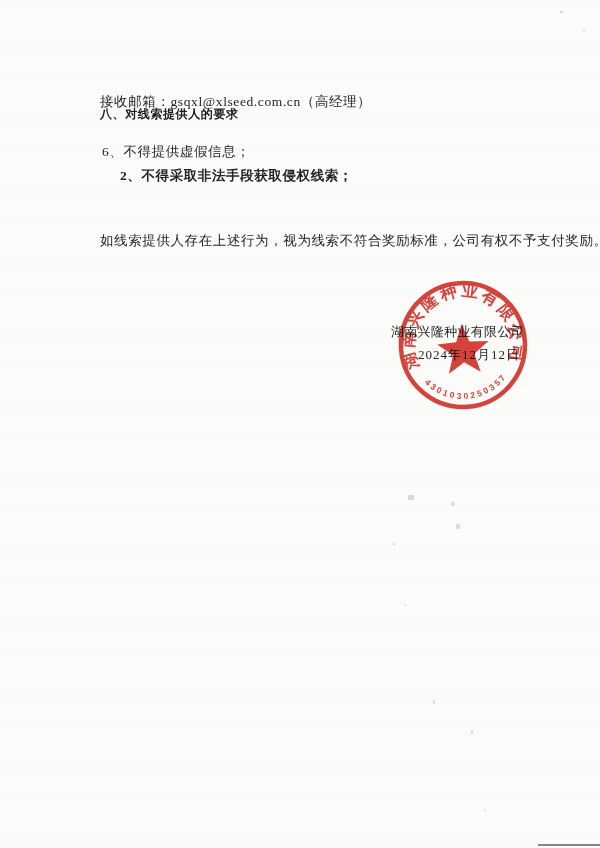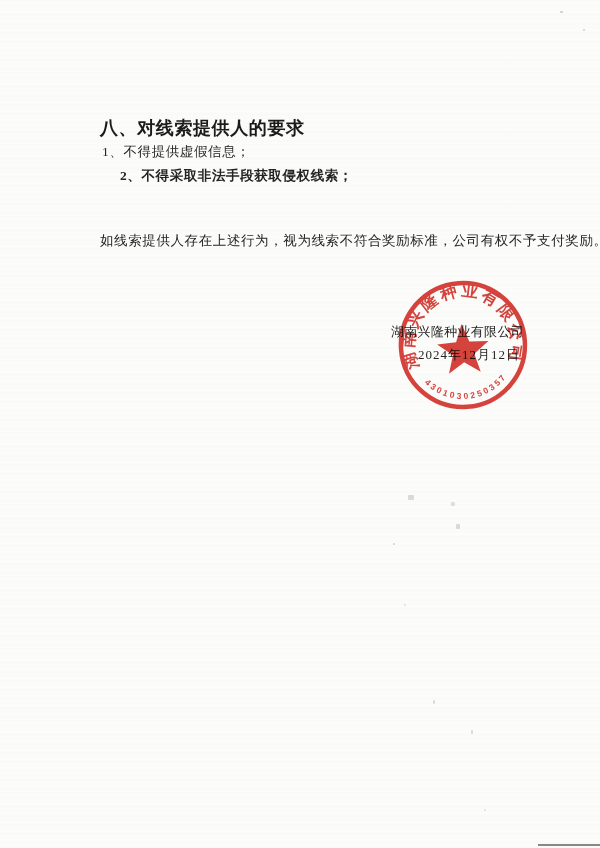--- a/index.html
+++ b/index.html
@@ -25,21 +25,21 @@
   }
   .line {
     position: absolute;
     white-space: nowrap;
     font-size: 13.5px;
     letter-spacing: 0.6px;
     line-height: 16px;
     color: #242424;
   }
   .email-line      { left: 100px; top: 94px; }
-  .heading         { left: 100px; top: 120px; font-weight: bold; font-size: 18px; color: #1b1b1b; }
+  .heading         { left: 100px; top: 106px; font-weight: bold; font-size: 12px; color: #1b1b1b; }
   .item-1          { left: 102px; top: 144px; }
   .item-2          { left: 120px; top: 168px; font-weight: bold; }
   .item-3          { left: 102px; top: 192px; }
   .item-4          { left: 102px; top: 216px; }
   .para-1          { left: 100px; top: 233px; }
   .para-2          { left: 72px;  top: 258px; }
 
   .sig-company {
     position: absolute;
     left: 391px; top: 323px;
@@ -92,24 +92,25 @@
     width: 62px; height: 2px;
     background: #4a4a4a;
     opacity: 0.65;
   }
 </style>
 </head>
 <body>
 
 <div class="page">
 
+  <div class="line email-line">接收邮箱：gsqxl@xlseed.com.cn（高经理）</div>
 
   <div class="line heading">八、对线索提供人的要求</div>
 
-  <div class="line item-1">1、不得提供虚假信息；</div>
+  <div class="line item-1">6、不得提供虚假信息；</div>
   <div class="line item-2">2、不得采取非法手段获取侵权线索；</div>
 
   <div class="line para-1">如线索提供人存在上述行为，视为线索不符合奖励标准，公司有权不予支付奖励。</div>
 
   <div class="sig-company">湖南兴隆种业有限公司</div>
   <div class="sig-date">2024年12月12日</div>
 
   <div class="seal-wrap">
     <svg width="138" height="134" viewBox="0 0 138 134" xmlns="http://www.w3.org/2000/svg" xmlns:xlink="http://www.w3.org/1999/xlink">
       <defs>

